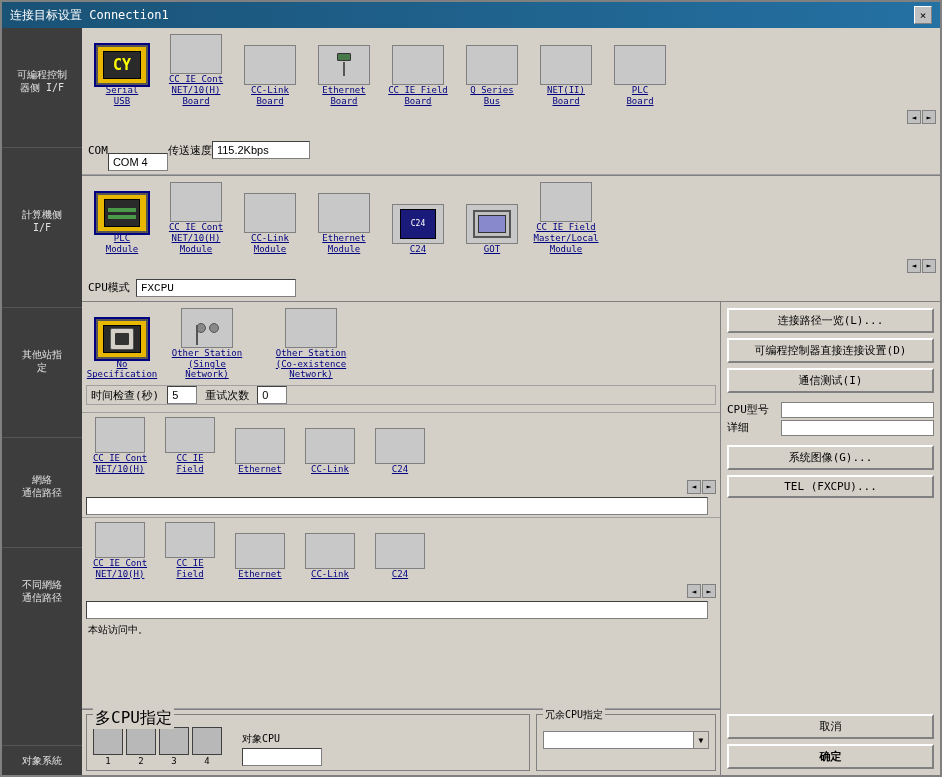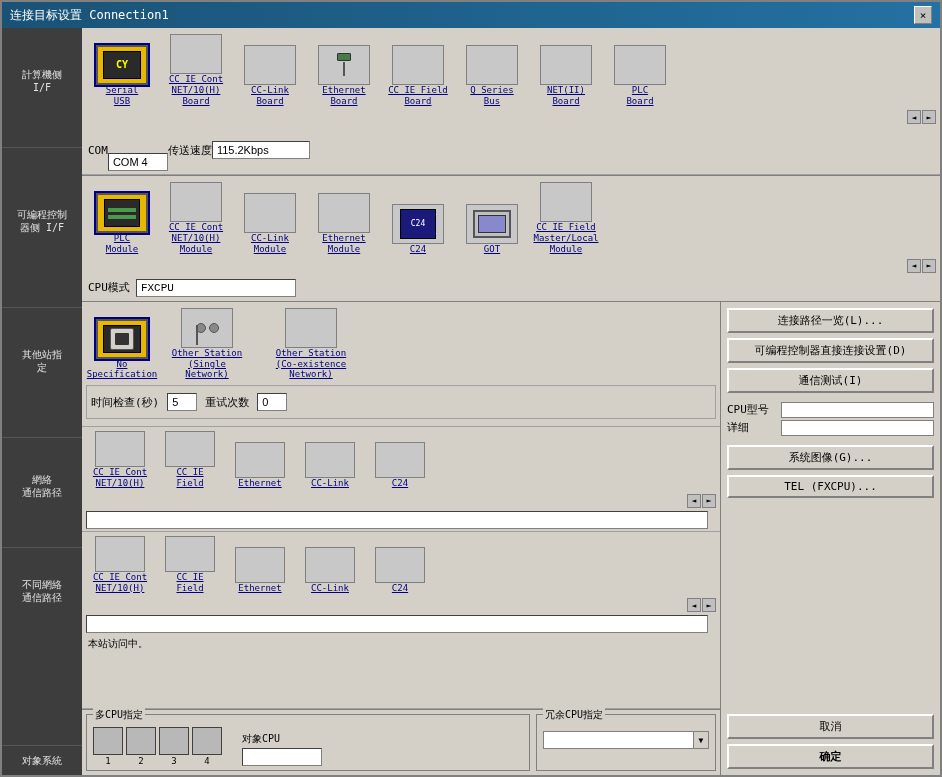--- a/index.html
+++ b/index.html
@@ -184,24 +184,24 @@
 
   <div class="title-bar">
     <span>连接目标设置 Connection1</span>
     <div class="title-bar-close">×</div>
   </div>
 
   <div class="main-content">
 
     <div class="left-sidebar">
       <div class="sidebar-section">
+        <span>可編程控制<br>器侧 I/F</span>
+      </div>
+      <div class="sidebar-section">
         <span>計算機侧<br>I/F</span>
-      </div>
-      <div class="sidebar-section">
-        <span>可編程控制<br>器侧 I/F</span>
       </div>
       <div class="sidebar-section">
         <span>其他站指<br>定</span>
       </div>
       <div class="sidebar-section">
         <span>網絡<br>通信路径</span>
       </div>
       <div class="sidebar-section">
         <span>不同網絡<br>通信路径</span>
       </div>
@@ -213,21 +213,21 @@
     <div class="right-panel">
 
       <div style="display:flex; border-bottom:1px solid #808080;">
         <div style="flex:1;">
 
           <div class="icon-row" style="padding: 4px 4px 0 4px;">
 
             <div class="device-item" style="position:relative;">
               <div style="width:52px;height:40px;background:#e8b800;border:2px solid #555;display:flex;align-items:center;justify-content:center;outline:2px solid #000080;">
                 <div style="width:38px;height:28px;background:#2a2a2a;border:1px solid #000;display:flex;align-items:center;justify-content:center;">
-                  <span style="color:#ffff00;font-size:10px;font-weight:bold;">CY</span>
+                  <span style="color:#ffff00;font-size:15px;font-weight:bold;">CY</span>
                 </div>
               </div>
               <span class="device-label">Serial<br>USB</span>
             </div>
 
             <div class="device-item">
               <div class="grey-icon"></div>
               <span class="device-label">CC IE Cont<br>NET/10(H)<br>Board</span>
             </div>
 
@@ -374,21 +374,21 @@
                 </div>
                 <span class="device-label">Other Station<br>(Single Network)</span>
               </div>
 
               <div class="device-item" style="width:110px;">
                 <div class="grey-icon" style="width:52px;"></div>
                 <span class="device-label">Other Station<br>(Co-existence Network)</span>
               </div>
             </div>
 
-            <div style="display:flex;align-items:center;gap:8px;padding:7px 4px;border:1px solid #a0a0a0;margin:3px 0;background:#d4d0c8;">
+            <div style="display:flex;align-items:center;gap:8px;padding:0 4px;border:1px solid #a0a0a0;margin:3px 0;background:#d4d0c8;">
               <span>时间检查(秒)</span>
               <input class="param-value" style="width: 30px;" value="5">
               <span>重试次数</span>
               <input class="param-value" style="width: 30px;" value="0">
             </div>
           </div>
 
           <div style="border-bottom:1px solid #a0a0a0;">
             <div style="display:flex;align-items:flex-end;gap:2px;padding:4px;">
               <div class="net-device-item">
@@ -454,21 +454,21 @@
               <input style="width: calc(100% - 8px); height: 18px; background: white; border-width: 1px; border-style: solid; border-color: rgb(64, 64, 64) rgb(128, 128, 128) rgb(128, 128, 128) rgb(64, 64, 64); border-image: initial;" value="">
             </div>
             <div style="padding:2px 6px;font-size:10px;">
               <span>本站访问中。</span>
             </div>
           </div>
 
           <div style="padding:4px;display:flex;gap:6px;border-top:1px solid #808080;">
 
             <div style="border:1px solid #808080;padding:12px 6px 4px 6px;position:relative;flex:1;">
-              <span style="position:absolute;top:-7px;left:6px;background:#d4d0c8;padding:0 2px;font-size:10px;">多CPU指定</span>
+              <span style="position:absolute;top:-7px;left:6px;background:#d4d0c8;padding:0 2px;font-size:16px;">多CPU指定</span>
               <div style="display:flex;gap:3px;align-items:flex-end;">
                 <div style="display:flex;flex-direction:column;align-items:center;">
                   <div style="width:30px;height:28px;background:#b8b8b8;border:1px solid #404040;"></div>
                   <span style="font-size:9px;text-align:center;margin-top:1px;">1</span>
                 </div>
                 <div style="display:flex;flex-direction:column;align-items:center;">
                   <div style="width:30px;height:28px;background:#b8b8b8;border:1px solid #404040;"></div>
                   <span style="font-size:9px;text-align:center;margin-top:1px;">2</span>
                 </div>
                 <div style="display:flex;flex-direction:column;align-items:center;">

